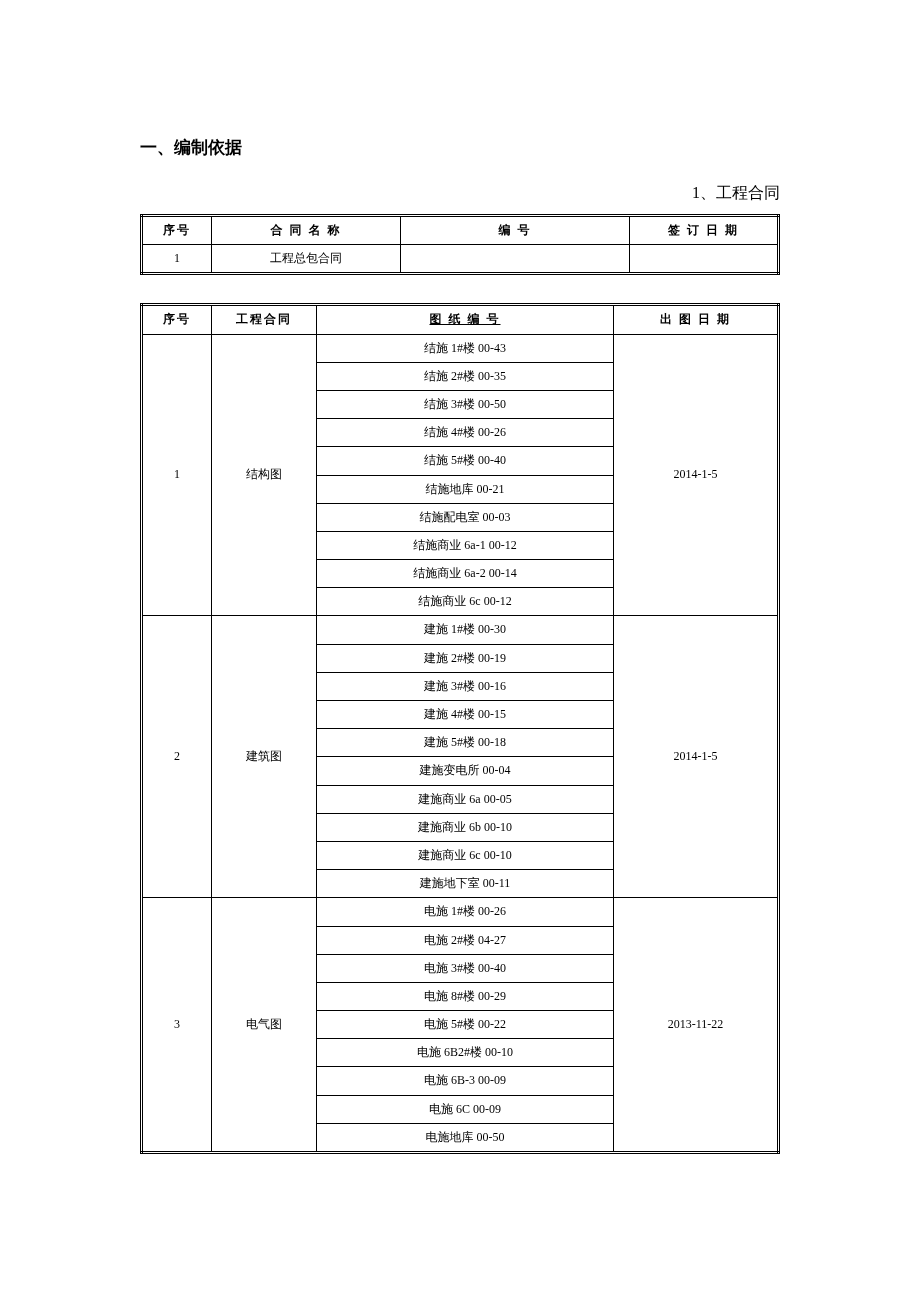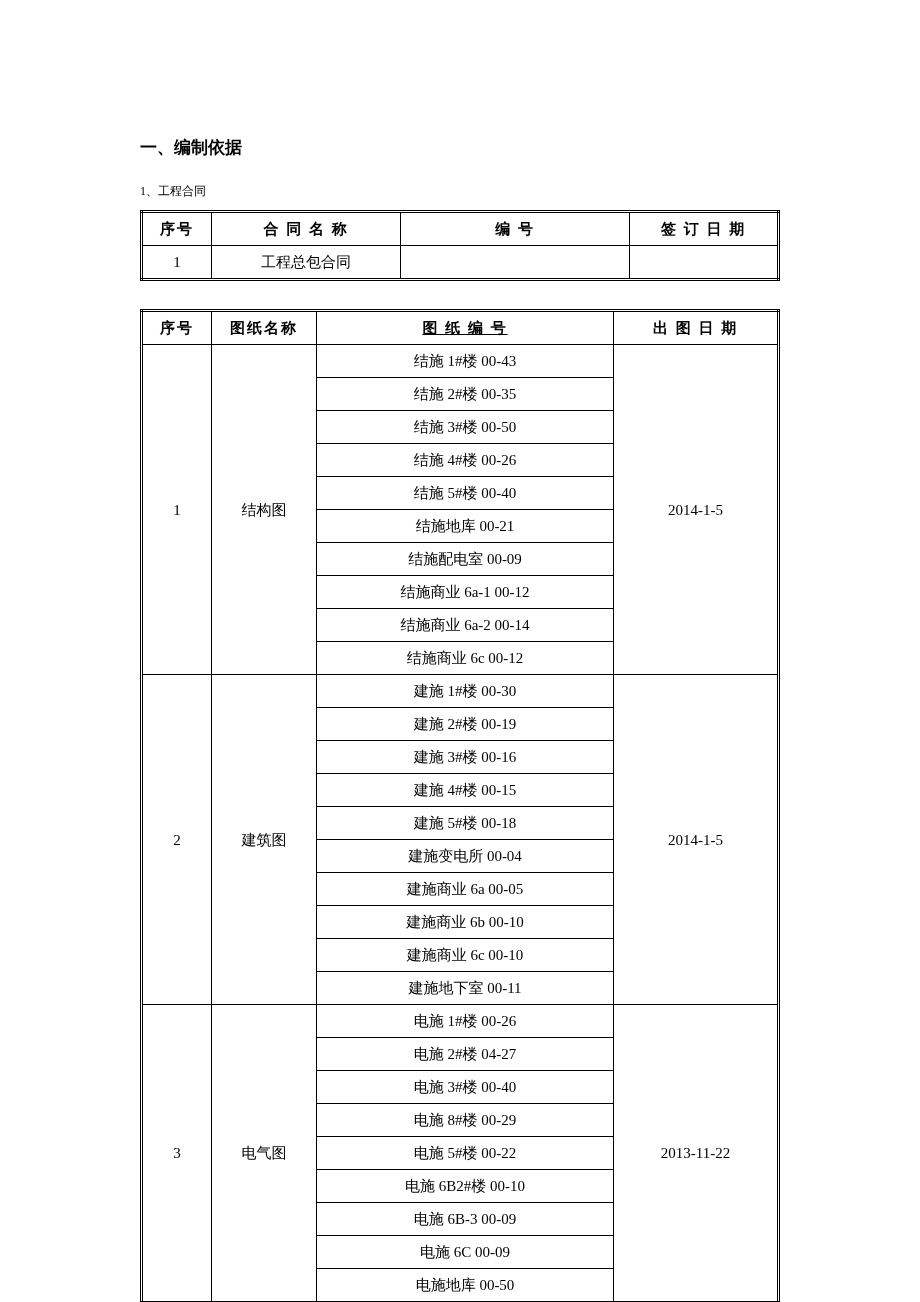--- a/index.html
+++ b/index.html
@@ -15,35 +15,36 @@
     min-height: 1302px;
     box-sizing: border-box;
     padding: 120px 140px 60px 140px;
   }
   .section-title {
     font-weight: bold;
     font-size: 17px;
     margin: 16px 0 24px 0;
   }
   .sub-title {
-    font-size: 12px;
+    font-size: 16px;
     margin: 0 0 10px 0;
+    text-align: right;
   }
   table.doc {
     border-collapse: collapse;
     width: 100%;
     border: 3px double #000;
     margin-bottom: 28px;
   }
   table.doc th,
   table.doc td {
     border: 1px solid #000;
     padding: 4px 6px;
     text-align: center;
-    font-size: 15px;
+    font-size: 12px;
     font-weight: normal;
     line-height: 1.6;
   }
   table.doc th {
     font-weight: bold;
     letter-spacing: 2px;
   }
   .ls-wide { letter-spacing: 10px; }
   .ls-wider { letter-spacing: 16px; font-family: Liberation Serif, serif; }
   .col-seq-1 { width: 56px; }
@@ -81,21 +82,21 @@
           <td></td>
         </tr>
       </tbody>
   </table>
 
 
   <table class="doc">
     <thead>
       <tr>
         <th class="col-seq-2">序号</th>
-        <th class="col-name-2">图纸名称</th>
+        <th class="col-name-2">工程合同</th>
         <th class="col-num-2 ls-wide">图 纸 编 号</th>
         <th class="col-date-2">出 图 日 期</th>
       </tr>
     </thead>
     <tbody id="drawings-body">
         <tr>
           <td rowspan="10">1</td>
           <td rowspan="10">结构图</td>
           <td>结施 1#楼 00-43</td>
           <td rowspan="10">2014-1-5</td>
@@ -109,21 +110,21 @@
         <tr>
           <td>结施 4#楼 00-26</td>
         </tr>
         <tr>
           <td>结施 5#楼 00-40</td>
         </tr>
         <tr>
           <td>结施地库 00-21</td>
         </tr>
         <tr>
-          <td>结施配电室 00-09</td>
+          <td>结施配电室 00-03</td>
         </tr>
         <tr>
           <td>结施商业 6a-1 00-12</td>
         </tr>
         <tr>
           <td>结施商业 6a-2 00-14</td>
         </tr>
         <tr>
           <td>结施商业 6c 00-12</td>
         </tr>

